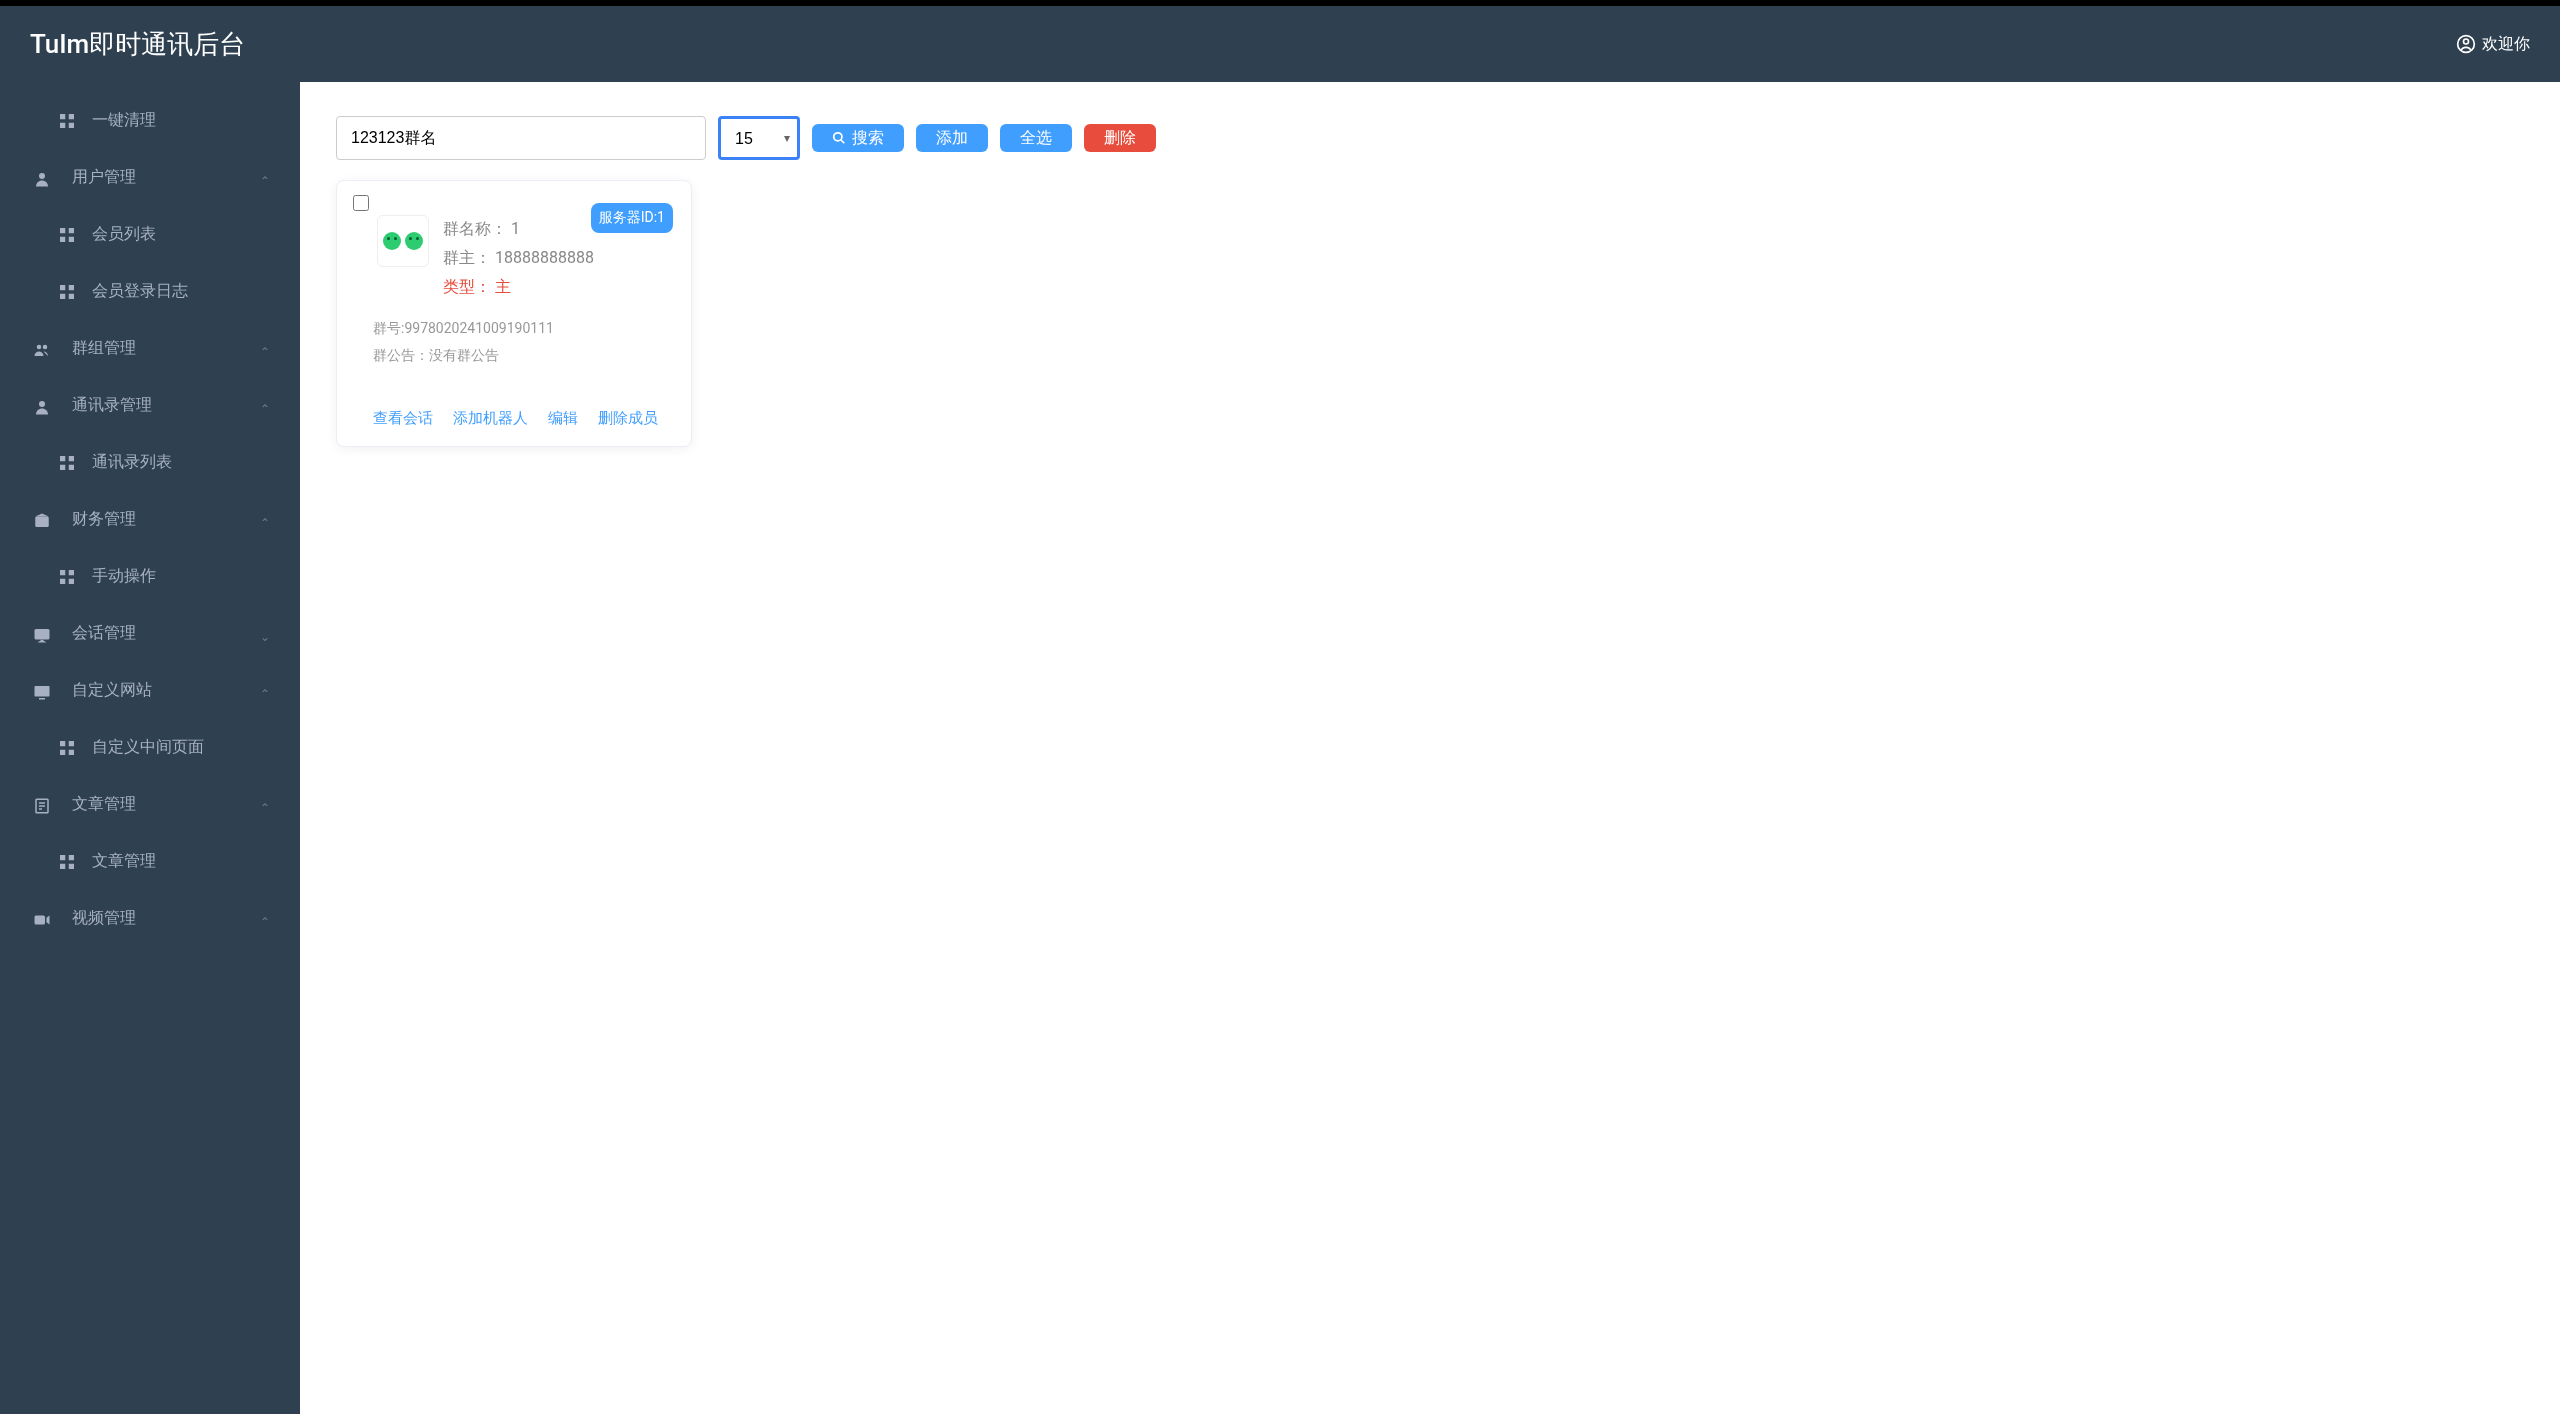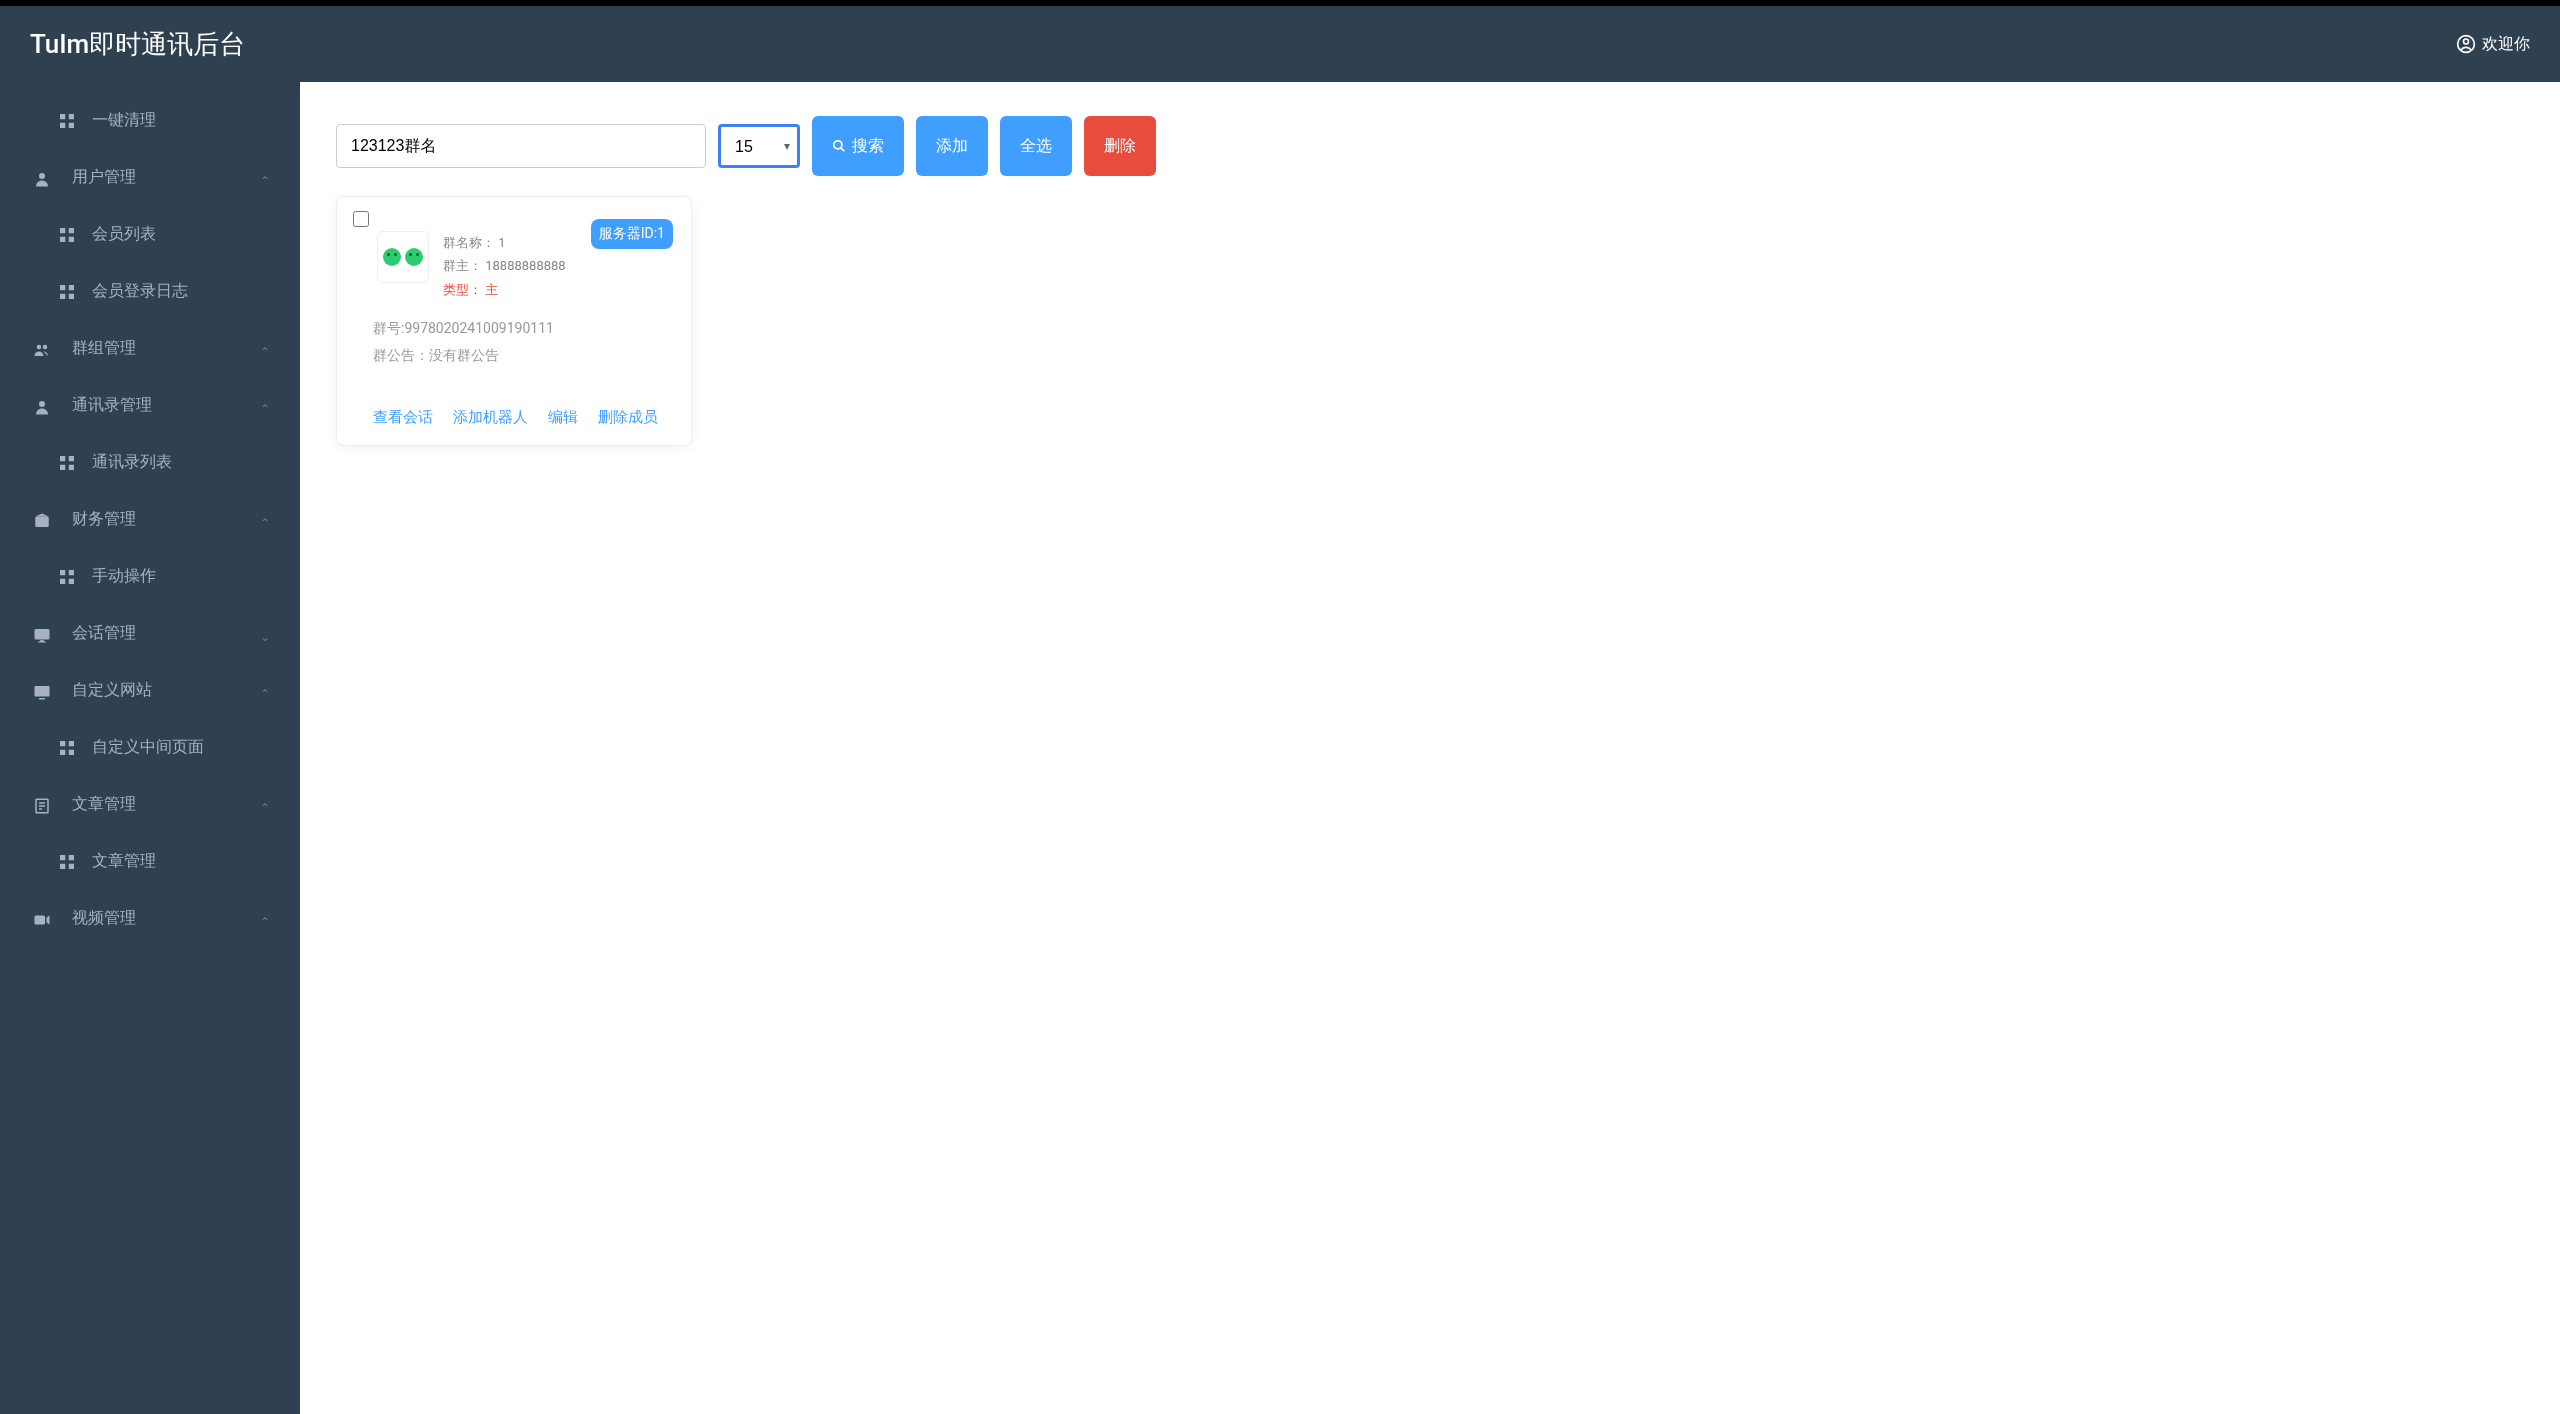--- a/index.html
+++ b/index.html
@@ -33,37 +33,37 @@
     
     
     .main { flex: 1; background: #fff; padding: 34px 36px; overflow-y: auto; }
     
     .toolbar { display: flex; gap: 12px; align-items: center; margin-bottom: 20px; }
     .search-input { width: 370px; height: 44px; border: 1px solid #ccc; border-radius: 4px; padding: 0 14px; font-size: 16px; }
     .select-wrapper { position: relative; }
     .page-select { width: 82px; height: 44px; border: 3px solid #3b82f6; border-radius: 4px; padding: 0 14px; font-size: 16px; appearance: none; background: #fff; }
     .select-arrow { position: absolute; right: 10px; top: 50%; transform: translateY(-50%); pointer-events: none; font-size: 12px; color: #666; }
     
-    .btn { height: 60px; padding: 4px 20px; border: none; border-radius: 6px; color: #fff; font-size: 16px; cursor: pointer; display: inline-flex; align-items: center; gap: 6px; }
+    .btn { height: 28px; padding: 4px 20px; border: none; border-radius: 6px; color: #fff; font-size: 16px; cursor: pointer; display: inline-flex; align-items: center; gap: 6px; }
     .btn-primary { background: #409eff; }
     .btn-danger { background: #e74c3c; }
     
     
     .card { width: 356px; border: 1px solid #ebeef5; border-radius: 8px; padding: 18px 20px; box-shadow: 0 2px 12px 0 rgba(0,0,0,0.06); position: relative; background: #fff; }
     .card-checkbox { position: absolute; top: 14px; left: 16px; width: 16px; height: 16px; }
     .server-badge { position: absolute; top: 22px; right: 18px; background: #409eff; color: #fff; font-size: 14px; padding: 6px 8px; border-radius: 8px; }
     
     .card-header { display: flex; align-items: flex-start; margin-top: 16px; margin-bottom: 14px; padding-left: 20px; }
     .avatar { width: 52px; height: 52px; border-radius: 6px; background: #fff; border: 1px solid #eee; display: flex; align-items: center; justify-content: center; gap: 4px; margin-right: 14px; flex-shrink: 0; }
     .avatar-dot { width: 18px; height: 18px; background: #2ecc71; border-radius: 50%; position: relative; }
     .avatar-dot::before, .avatar-dot::after { content: ''; position: absolute; width: 3px; height: 3px; background: #0a5c2e; border-radius: 50%; top: 5px; }
     .avatar-dot::before { left: 4px; }
     .avatar-dot::after { right: 4px; }
     
-    .card-info { font-size: 13px; color: #888; line-height: 1.8; }
+    .card-info { font-size: 16px; color: #888; line-height: 1.8; }
     .card-info .label { color: #888; }
     .card-info .value { color: #888; }
     .type-row .type-label { color: #e74c3c; }
     .type-row .type-value { color: #e74c3c; }
     
     .card-body { font-size: 14px; color: #999; line-height: 1.9; margin-bottom: 40px; padding-left: 16px; }
     
     .card-actions { display: flex; flex-wrap: wrap; gap: 31px 20px; padding-left: 16px; }
     .card-action-link { color: #409eff; font-size: 15px; cursor: pointer; }
     

